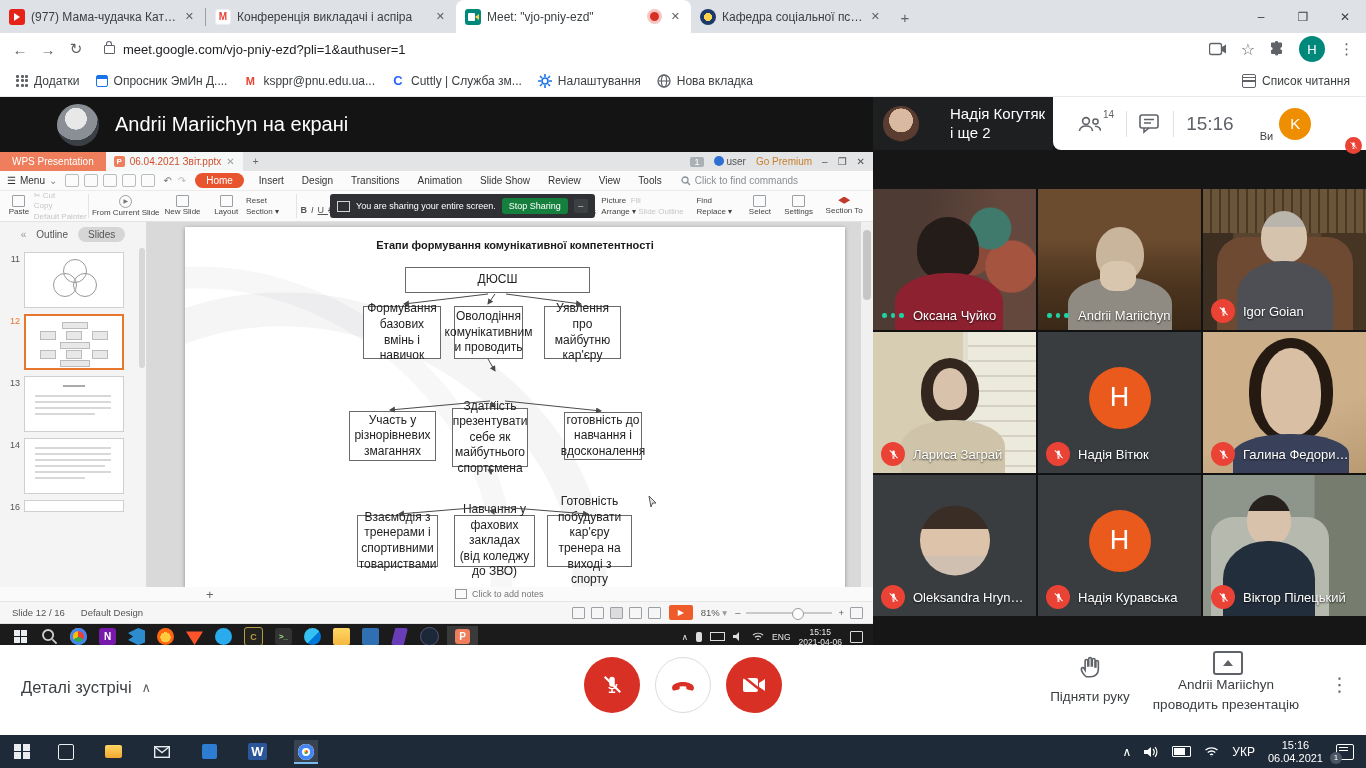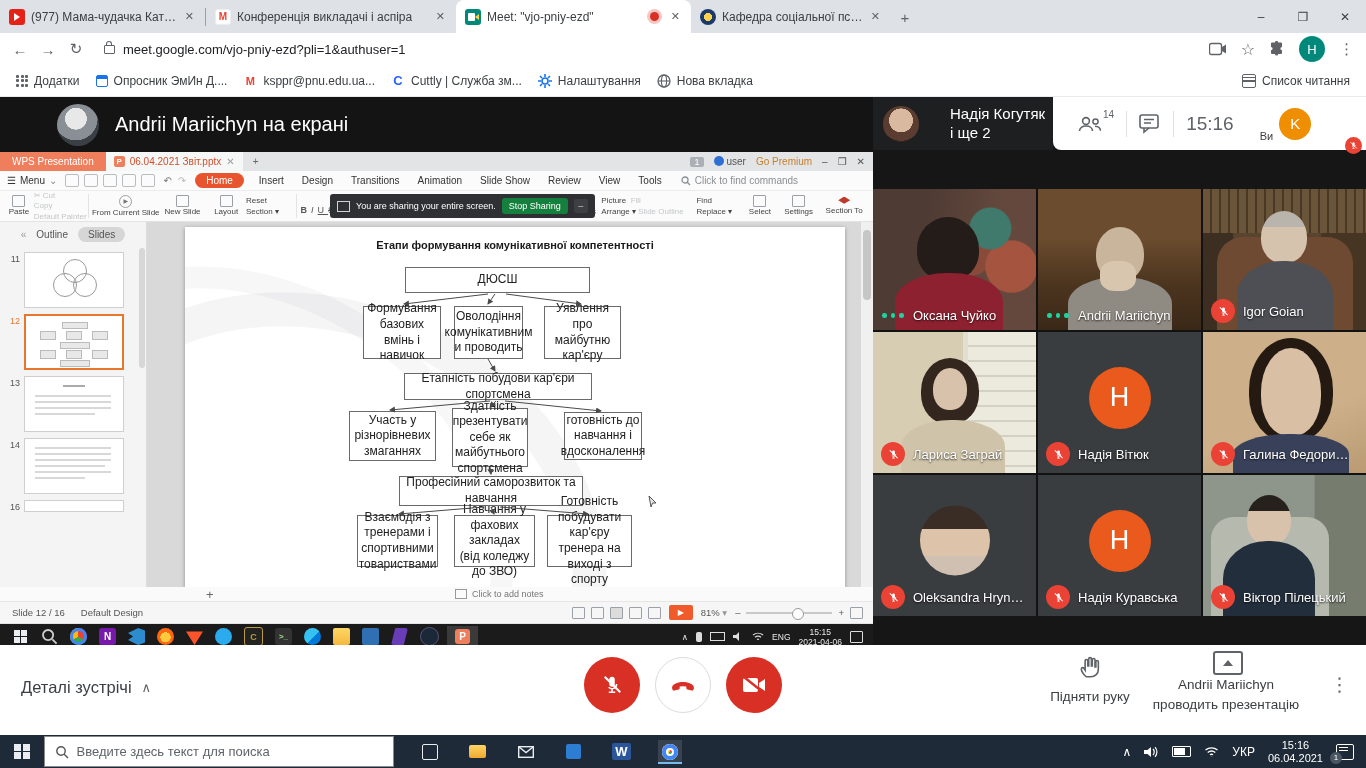--- a/index.html
+++ b/index.html
@@ -427,25 +427,23 @@
         <div class="canvas">
           <div class="slide">
             <div style="position:absolute;left:-160px;bottom:-200px;width:520px;height:420px;border-radius:50%;border:34px solid rgba(120,120,130,.07);transform:rotate(22deg)"></div>
             <div style="position:absolute;left:-220px;bottom:-160px;width:520px;height:420px;border-radius:50%;border:22px solid rgba(120,120,130,.06);transform:rotate(35deg)"></div>
             <div class="ftitle">Етапи формування комунікативної компетентності</div>
 
             <div class="fbox" style="left:220px;top:40px;width:185px;height:26px">ДЮСШ</div>
             <div class="fbox" style="left:178px;top:79px;width:78px;height:53px">Формування базових вмінь і навичок</div>
             <div class="fbox" style="left:269px;top:79px;width:69px;height:53px">Оволодіння комунікативним и проводить</div>
             <div class="fbox" style="left:359px;top:79px;width:77px;height:53px">Уявлення про майбутню кар'єру</div>
-            <div class="fbox" style="left:219px;top:146px;width:188px;height:27px">Етапність побудови кар'єри спортсмена</div>
             <div class="fbox" style="left:164px;top:184px;width:87px;height:50px">Участь у різнорівневих змаганнях</div>
             <div class="fbox" style="left:267px;top:181px;width:76px;height:59px">Здатність презентувати себе як майбутнього спортсмена</div>
             <div class="fbox" style="left:379px;top:185px;width:78px;height:48px">готовність до навчання і вдосконалення</div>
-            <div class="fbox" style="left:214px;top:249px;width:184px;height:30px">Професійний саморозвиток та навчання</div>
             <div class="fbox" style="left:172px;top:288px;width:81px;height:52px">Взаємодія з тренерами і спортивними товариствами</div>
             <div class="fbox" style="left:269px;top:288px;width:81px;height:52px">Навчання у фахових закладах (від коледжу до ЗВО)</div>
             <div class="fbox" style="left:362px;top:288px;width:85px;height:52px">Готовність побудувати кар'єру тренера на виході з спорту</div>
 
             <svg width="660" height="361" style="position:absolute;left:0;top:0;pointer-events:none">
               <defs>
                   <marker id="ah" markerWidth="7" markerHeight="7" refX="5" refY="3" orient="auto">
                     <path d="M0,0L6,3L0,6z" fill="#4a4a4a"></path>
                   </marker>
                 </defs>
@@ -752,27 +750,20 @@
     <span style="position:absolute;left:1330px;top:28px;font-size:19px;color:#5f6368">⋮</span>
   </div>
 
   <div class="ab taskbar">
     <span class="startgrid">
         <i></i>
         <i></i>
         <i></i>
         <i></i>
       </span>
-    <div class="tsearch">
-      <svg width="14" height="14" viewBox="0 0 14 14">
-          <circle cx="6" cy="6" r="4.2" fill="none" stroke="#555" stroke-width="1.4"></circle>
-          <path d="M9.2 9.2L13 13" stroke="#555" stroke-width="1.4"></path>
-        </svg>
-      <span>Введите здесь текст для поиска</span>
-    </div>
     <span class="tb-ic">
         <span style="width:14px;height:14px;border:1.5px solid #e9edf1;border-radius:2px"></span>
       </span>
     <span class="tb-ic">
         <span style="width:17px;height:13px;background:linear-gradient(#ffd664,#f0a830);border-radius:2px"></span>
       </span>
     <span class="tb-ic">
         <svg width="16" height="12" viewBox="0 0 16 12">
           <rect x="0.7" y="0.7" width="14.6" height="10.6" fill="none" stroke="#e9edf1" stroke-width="1.4"></rect>
           <path d="M1 1l7 5.5L15 1" fill="none" stroke="#e9edf1" stroke-width="1.4"></path>

